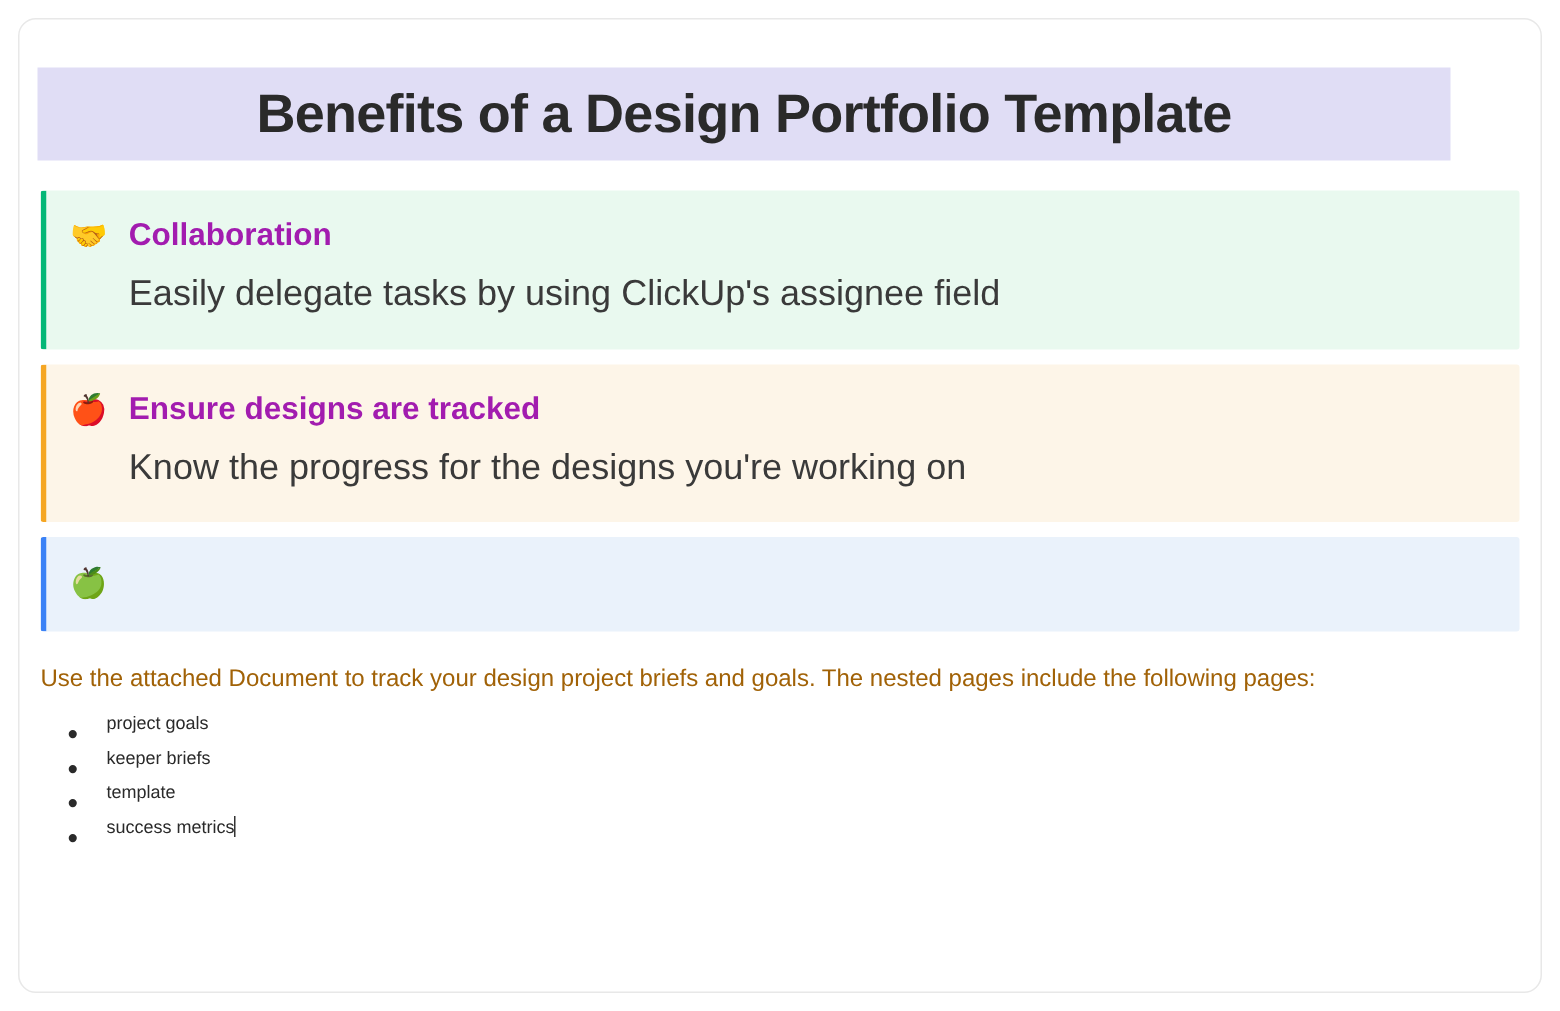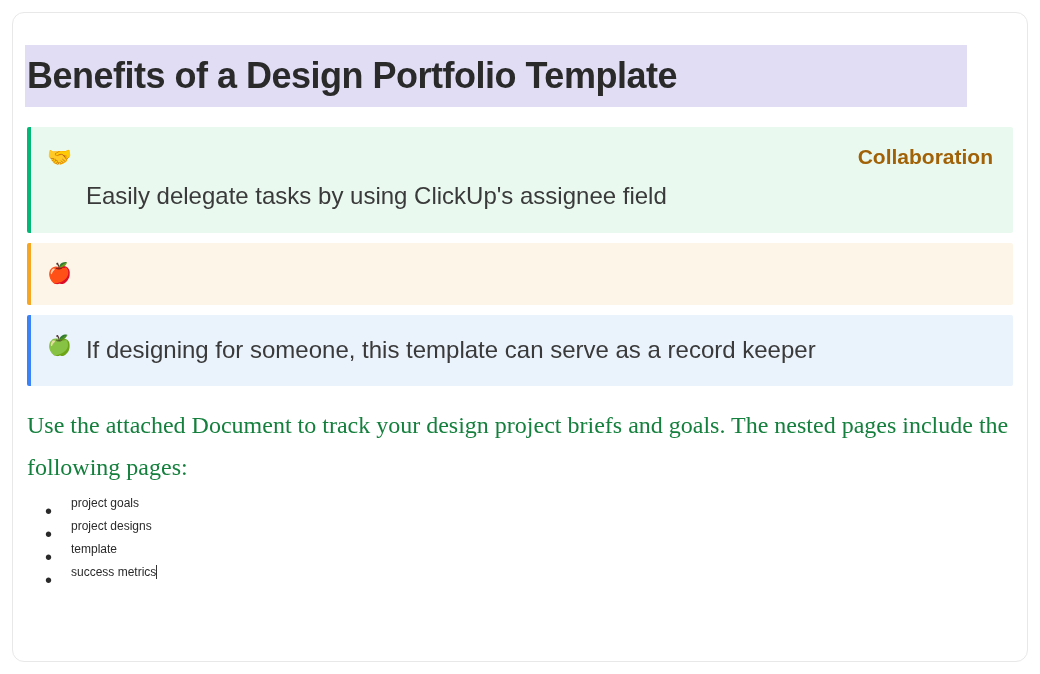--- a/index.html
+++ b/index.html
@@ -25,20 +25,21 @@
       padding: 0;
     }
     .page-title {
       font-size: 36px;
       font-weight: 700;
       color: #2a2a2a;
       background: #e0ddf5;
       padding: 10px 2px 10px 2px;
       margin: 32px 60px 20px 12px;
       letter-spacing: -0.5px;
+      text-align: center;
     }
     .callout {
       display: flex;
       align-items: flex-start;
       padding: 18px 20px 20px 16px;
       margin: 0 14px 10px 14px;
       border-left: 4px solid;
       border-radius: 2px;
     }
     .callout-green {
@@ -58,35 +59,33 @@
       margin-right: 14px;
       margin-top: 0px;
       flex-shrink: 0;
     }
     .callout-content {
       flex: 1;
     }
     .callout-title {
       font-size: 21px;
       font-weight: 700;
-      color: #a16207;
+      color: #a21caf;
       margin-bottom: 10px;
-      text-align: right;
     }
     .callout-body {
       font-size: 24px;
       color: #3a3a3a;
       line-height: 1.4;
     }
     .body-text {
-      font-size: 24px;
-      color: #15803d;
+      font-size: 16px;
+      color: #a16207;
       line-height: 1.75;
       margin: 18px 14px 4px 14px;
-      font-family: Liberation Serif, serif;
     }
     .bullet-list {
       list-style: none;
       margin: 4px 14px 0 30px;
     }
     .bullet-list li {
       font-size: 12px;
       color: #2a2a2a;
       line-height: 1.9;
       position: relative;
@@ -115,31 +114,34 @@
     <div class="callout callout-green">
       <span class="callout-icon">🤝</span>
       <div class="callout-content">
         <div class="callout-title">Collaboration</div>
         <div class="callout-body">Easily delegate tasks by using ClickUp's assignee field</div>
       </div>
     </div>
 
     <div class="callout callout-orange">
       <span class="callout-icon">🍎</span>
+      <div class="callout-content">
+        <div class="callout-title">Ensure designs are tracked</div>
+        <div class="callout-body">Know the progress for the designs you're working on</div>
+      </div>
     </div>
 
     <div class="callout callout-blue">
       <span class="callout-icon">🍏</span>
       <div class="callout-content">
-        <div class="callout-body">If designing for someone, this template can serve as a record keeper</div>
       </div>
     </div>
 
     <p class="body-text">Use the attached Document to track your design project briefs and goals. The nested pages include the following pages:</p>
 
     <ul class="bullet-list">
       <li>project goals</li>
-      <li>project designs</li>
+      <li>keeper briefs</li>
       <li>template</li>
       <li><span class="cursor-item">success metrics</span></li>
     </ul>
   </div>
 </div>
 
 </body></html>

